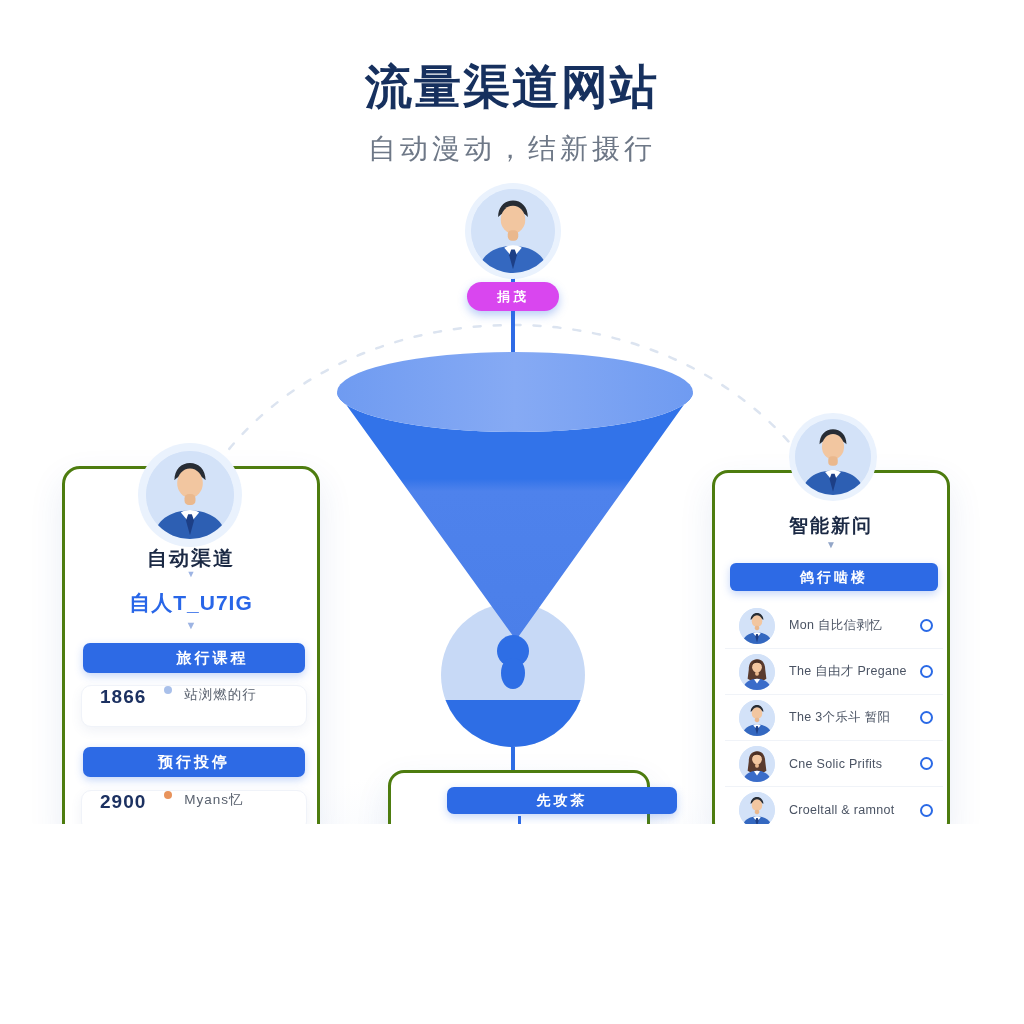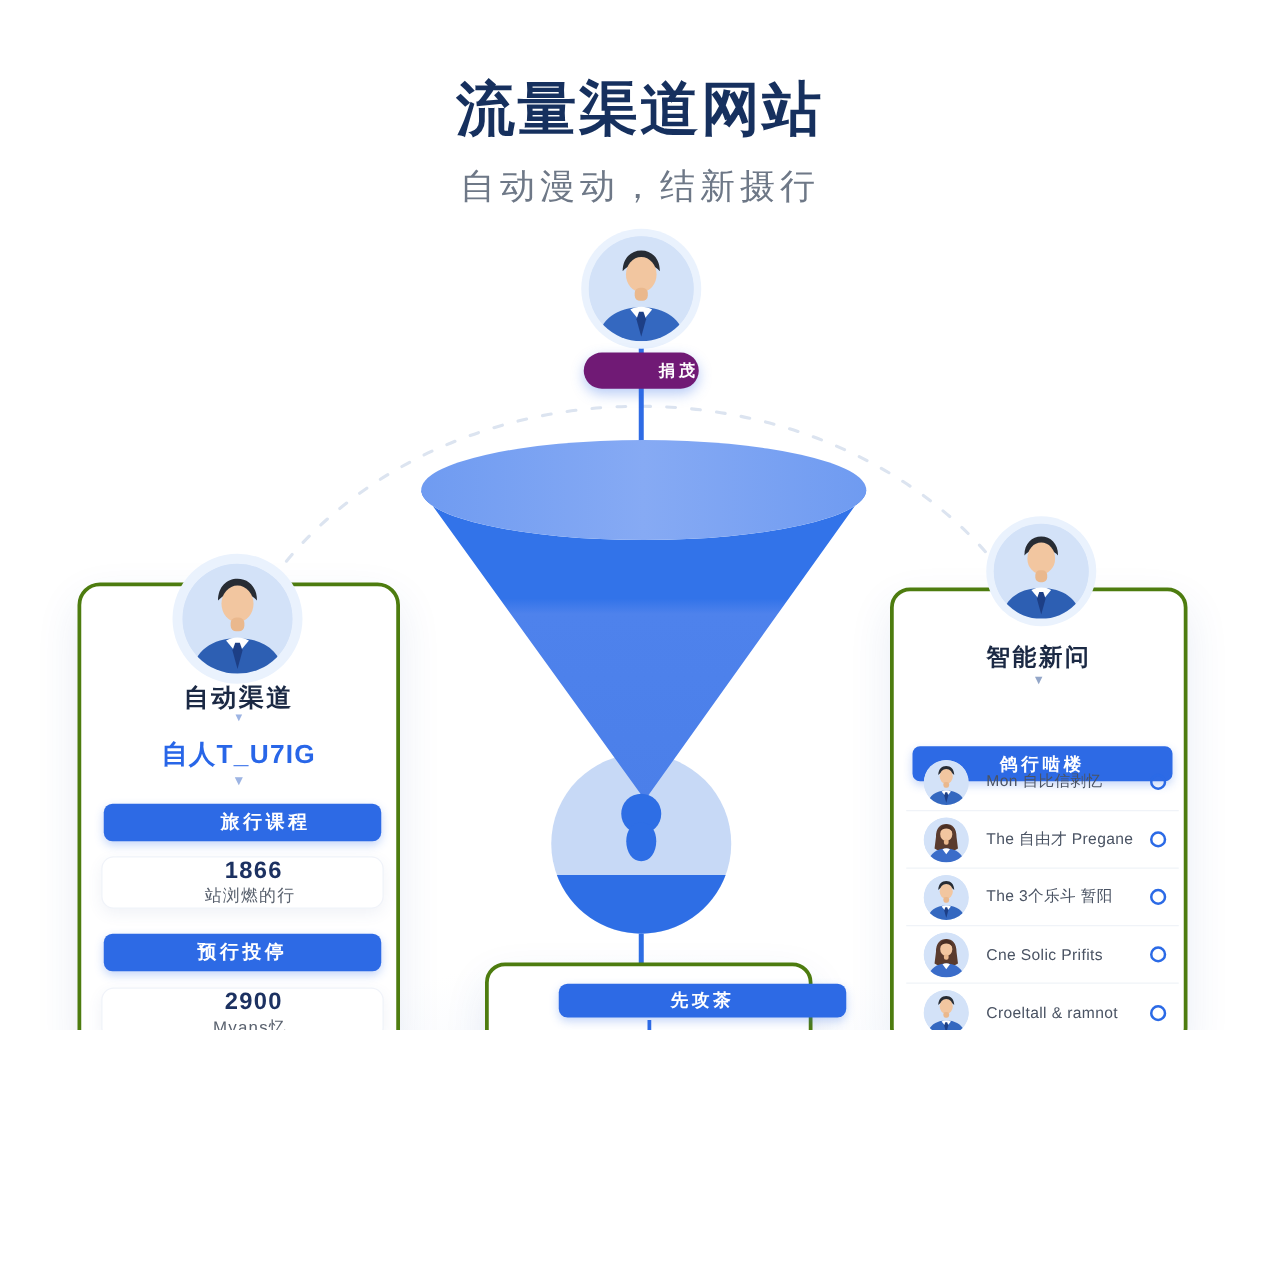--- a/index.html
+++ b/index.html
@@ -19,40 +19,40 @@
     font-size:47px; font-weight:900; color:#16305e; letter-spacing:2px; }
   .subtitle { position:absolute; left:0; top:130px; width:100%; text-align:center;
     font-size:28px; font-weight:400; color:#6e7887; letter-spacing:4px; }
 
   
   .halo { position:absolute; border-radius:50%; background:#eaf2fd;
     display:flex; align-items:center; justify-content:center; }
   .avatar { border-radius:50%; background:#d3e2f8; overflow:hidden; display:block; }
 
   
-  .pill { position:absolute; background:#701a75; color:#fff; font-weight:bold;
-    border-radius:16px; text-align:right; letter-spacing:3px;
+  .pill { position:absolute; background:#d946ef; color:#fff; font-weight:bold;
+    border-radius:16px; text-align:center; letter-spacing:3px;
     box-shadow:0 4px 10px rgba(46,107,229,.35); cursor:pointer; }
   .bar-btn { position:absolute; background:#2d6ae5; color:#fff; font-weight:bold;
     border-radius:7px; text-align:center; letter-spacing:3px; cursor:pointer;
     box-shadow:0 3px 8px rgba(46,107,229,.28); }
 
   
   .card { position:absolute; background:#fff; border:3px solid #4d7c0f; border-radius:18px;
     box-shadow:0 14px 34px rgba(40,80,160,.10); }
 
   
   .lc-title { position:absolute; left:0; top:76px; width:100%; text-align:center;
     font-size:20px; font-weight:bold; color:#1b2944; letter-spacing:2px; }
   .mini-arrow { position:absolute; width:100%; text-align:center; color:#9db4e3; }
   .lc-link { position:absolute; left:0; top:120px; width:100%; text-align:center;
     font-size:21px; font-weight:bold; color:#2866e8; letter-spacing:1px; cursor:pointer; }
   .stat-row { position:absolute; left:16px; width:226px; height:42px; background:#fff;
     border:1px solid #f0f3f9; border-radius:10px; box-shadow:0 4px 12px rgba(60,90,150,.08);
-    display:flex; align-items:center;flex-direction:column; }
+    display:flex; align-items:flex-start; }
   .stat-value { font-size:19px; font-weight:bold; color:#1c3161; margin-left:18px; letter-spacing:1px; }
   .stat-dot { width:8px; height:8px; border-radius:50%; margin-left:18px; }
   .dot-blue { background:#a9c0ea; }
   .dot-orange { background:#e8935c; }
   .stat-label { font-size:13.5px; color:#59616e; margin-left:12px; letter-spacing:1px; }
 
   
   .list-item { position:absolute; left:10px; width:218px; height:46px; display:flex;
     align-items:center; border-bottom:1px solid #f0f3f8; cursor:pointer; }
   .list-item.last { border-bottom:none; }
@@ -156,21 +156,21 @@
         <path d="M4 48 c1-10 9-15.5 20-15.5 s19 5.5 20 15.5 z" fill="#2d5fb3"></path>
         <path d="M19 33.5 l5 6 5-6 c-1.6-.9-3.2-1.3-5-1.3 s-3.4.4-5 1.3z" fill="#ffffff"></path>
         <path d="M23 34.5 h2 l1.2 3.4 -2.2 8 -2.2-8 z" fill="#1d3f86"></path>
       </svg>
     </span>
   </div>
 
   <div class="card" style="left:712px; top:470px; width:238px; height:368px; border-radius:16px;">
     <div class="lc-title" style="top:40px; font-size:19px;">智能新问</div>
     <div class="mini-arrow" style="top:66px; font-size:10px; color:#93a6c8;">▼</div>
-    <div class="bar-btn" style="left:15px; top:90px; width:208px; height:28px; font-size:14px; line-height:28px; border-radius:6px;margin-top:34px;">鸽行啮楼</div>
+    <div class="bar-btn" style="left:15px; top:90px; width:208px; height:28px; font-size:14px; line-height:28px; border-radius:6px;">鸽行啮楼</div>
 
     <div class="list-item" style="top:130px;">
       <span class="avatar li-avatar" style="width:36px; height:36px;">
         <svg viewBox="0 0 48 48" width="36" height="36">
           <circle cx="24" cy="24" r="24" fill="#d3e2f8"></circle>
             <path d="M15.5 16c0-6 3.8-9.5 8.5-9.5s8.5 3.5 8.5 9.5c-2.2-2.4-4.8-3.4-8.5-3.4s-6.3 1-8.5 3.4z" fill="#272c34"></path>
             <ellipse cx="24" cy="17.5" rx="7" ry="8" fill="#f2c6a0"></ellipse>
             <rect x="21" y="23.5" width="6" height="6" rx="2.4" fill="#eab88d"></rect>
             <path d="M4 48 c1-10 9-15.5 20-15.5 s19 5.5 20 15.5 z" fill="#3468c0"></path>
             <path d="M19 33.5 l5 6 5-6 c-1.6-.9-3.2-1.3-5-1.3 s-3.4.4-5 1.3z" fill="#fff"></path>

